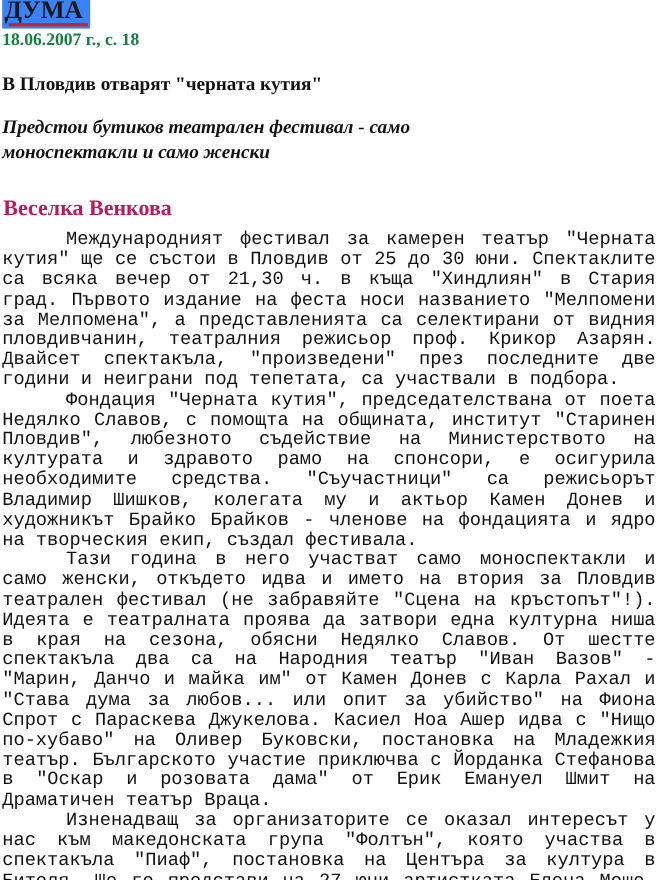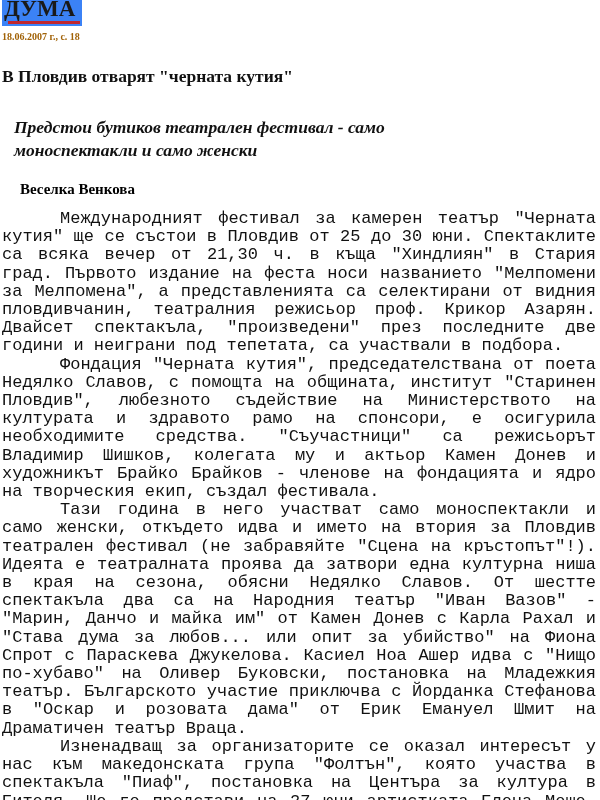--- a/index.html
+++ b/index.html
@@ -42,23 +42,23 @@
       width: 72px;
       height: 3px;
       background: #c0262d;
     }
     .dateline {
       position: absolute;
       left: 2px;
       top: 28px;
       font-family: "Liberation Serif", "DejaVu Serif", serif;
       font-weight: bold;
-      font-size: 10px;
+      font-size: 16px;
       line-height: 18px;
-      color: #a16207;
+      color: #15803d;
     }
     .headline {
       position: absolute;
       left: 2px;
       top: 65px;
       font-family: "Liberation Serif", "DejaVu Serif", serif;
       font-weight: bold;
       font-size: 17.5px;
       line-height: 22px;
       color: #111;
@@ -70,27 +70,27 @@
       width: 470px;
       font-family: "Liberation Serif", "DejaVu Serif", serif;
       font-weight: bold;
       font-style: italic;
       font-size: 17.5px;
       line-height: 22.5px;
       color: #111;
     }
     .author {
       position: absolute;
-      left: 20px;
+      left: 3px;
       top: 180px;
       font-family: "Liberation Serif", "DejaVu Serif", serif;
       font-weight: bold;
-      font-size: 15px;
+      font-size: 20px;
       line-height: 18px;
-      color: #000000;
+      color: #be185d;
     }
     .article {
       position: absolute;
       left: 2px;
       top: 210px;
       width: 594px;
       font-family: Liberation Mono, monospace;
       font-size: 17px;
       line-height: 18.2px;
       color: #111;
@@ -106,21 +106,21 @@
 
 <div class="logo">
   <span class="logo-text">ДУМА</span>
   <div class="logo-bar"></div>
 </div>
 
 <div class="dateline">18.06.2007 г., с. 18</div>
 
 <h1 class="headline" style="margin:0;">В Пловдив отварят "черната кутия"</h1>
 
-<h2 class="subhead" style="margin:12px;">Предстои бутиков театрален фестивал - само моноспектакли и само женски</h2>
+<h2 class="subhead" style="margin:0;">Предстои бутиков театрален фестивал - само моноспектакли и само женски</h2>
 
 <div class="author">Веселка Венкова</div>
 
 <div class="article">
   <p>Международният фестивал за камерен театър "Черната кутия" ще се състои в Пловдив от 25 до 30 юни. Спектаклите са всяка вечер от 21,30 ч. в къща "Хиндлиян" в Стария град. Първото издание на феста носи названието "Мелпомени за Мелпомена", а представленията са селектирани от видния пловдивчанин, театралния режисьор проф. Крикор Азарян. Двайсет спектакъла, "произведени" през последните две години и неиграни под тепетата, са участвали в подбора.</p>
   <p>Фондация "Черната кутия", председателствана от поета Недялко Славов, с помощта на общината, институт "Старинен Пловдив", любезното съдействие на Министерството на културата и здравото рамо на спонсори, е осигурила необходимите средства. "Съучастници" са режисьорът Владимир Шишков, колегата му и актьор Камен Донев и художникът Брайко Брайков - членове на фондацията и ядро на творческия екип, създал фестивала.</p>
   <p>Тази година в него участват само моноспектакли и само женски, откъдето идва и името на втория за Пловдив театрален фестивал (не забравяйте "Сцена на кръстопът"!). Идеята е театралната проява да затвори една културна ниша в края на сезона, обясни Недялко Славов. От шестте спектакъла два са на Народния театър "Иван Вазов" - "Марин, Данчо и майка им" от Камен Донев с Карла Рахал и "Става дума за любов... или опит за убийство" на Фиона Спрот с Параскева Джукелова. Касиел Ноа Ашер идва с "Нищо по-хубаво" на Оливер Буковски, постановка на Младежкия театър. Българското участие приключва с Йорданка Стефанова в "Оскар и розовата дама" от Ерик Емануел Шмит на Драматичен театър Враца.</p>
   <p>Изненадващ за организаторите се оказал интересът у нас към македонската група "Фолтън", която участва в спектакъла "Пиаф", постановка на Центъра за култура в Битоля. Ще го представи на 27 юни артистката Елена Моше. Фестивалът завършва в официална премиера - "Обсебена" на чилийката Кораксия Кортес, която живее в Швеция, с участието на Анне Мюлер, постановка на Франкфуртския театър,</p>
 </div>
 

